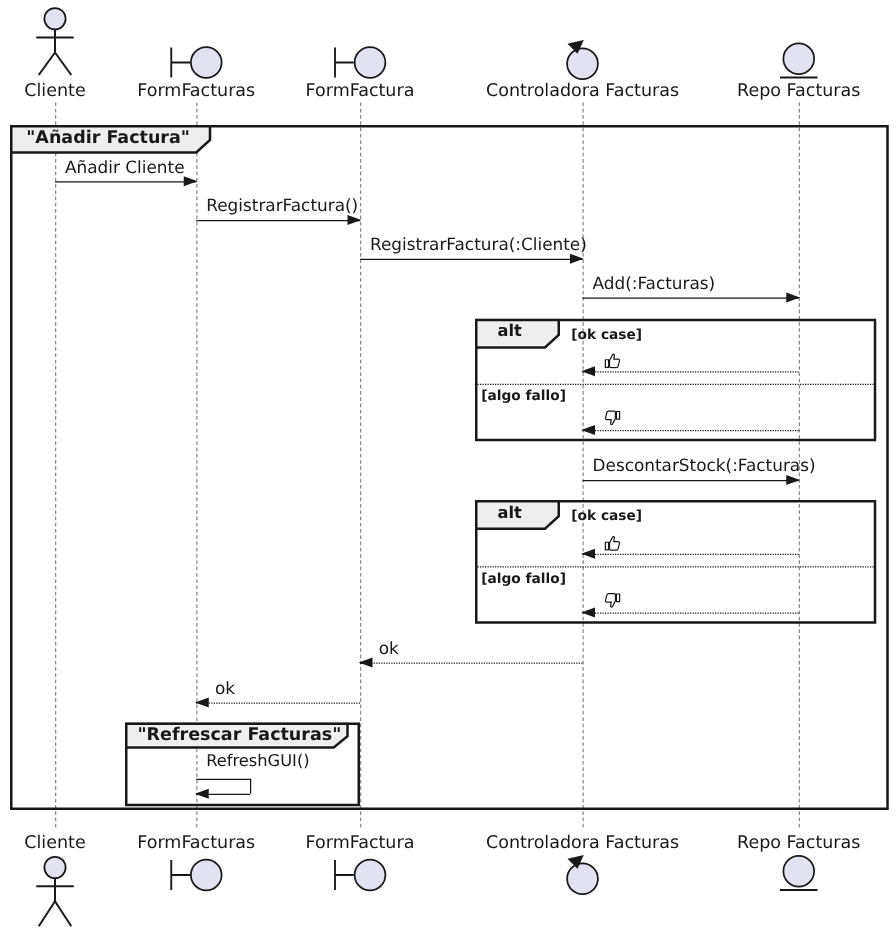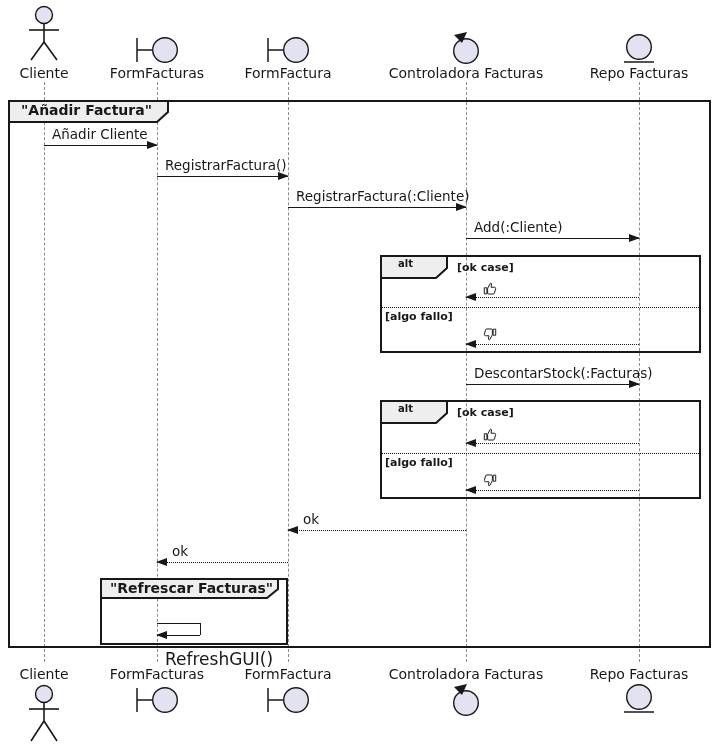--- a/index.html
+++ b/index.html
@@ -16,29 +16,29 @@
   .mline{position:absolute;left:0;right:0;top:0;}
   .mline.solid{border-top:1.2px solid #181818;}
   .mline.dashed{border-top:1.5px dotted #181818;}
   .mlabel{position:absolute;bottom:3px;left:8px;font-size:13.5px;white-space:nowrap;}
   .arr{position:absolute;width:0;height:0;top:-4px;}
   .arr-r{right:-1px;border-left:11px solid #181818;border-top:4.5px solid transparent;border-bottom:4.5px solid transparent;}
   .arr-l{left:-1px;border-right:11px solid #181818;border-top:4.5px solid transparent;border-bottom:4.5px solid transparent;}
   .thumb{position:absolute;bottom:2px;left:17px;}
   .alt-box{position:absolute;border:2px solid #181818;background:transparent;}
   .alt-tab{position:absolute;left:-2px;top:-2px;}
-  .alt-label{position:absolute;left:16px;top:1px;font-size:10px;font-weight:bold;}
+  .alt-label{position:absolute;left:16px;top:1px;font-size:13px;font-weight:bold;}
   .guard{position:absolute;font-size:11px;font-weight:bold;white-space:nowrap;}
   .divider{position:absolute;left:0;right:0;border-top:1.3px dotted #181818;}
   .selfmsg{position:absolute;}
   .sm-top{position:absolute;left:0;top:0;width:43px;border-top:1.2px solid #181818;}
   .sm-right{position:absolute;left:43px;top:0;height:12px;border-left:1.2px solid #181818;}
   .sm-bot{position:absolute;left:0;top:12px;width:43px;border-top:1.2px solid #181818;}
   .sm-arr{position:absolute;left:-1px;top:8px;width:0;height:0;border-right:11px solid #181818;border-top:4.5px solid transparent;border-bottom:4.5px solid transparent;}
-  .sm-label{position:absolute;left:8px;top:-21px;font-size:17px;white-space:nowrap;margin-top:47px;}
+  .sm-label{position:absolute;left:8px;top:-21px;font-size:13px;white-space:nowrap;}
   .icon{position:absolute;}
 </style>
 </head>
 <body>
 
 <div id="canvas">
 
   <div class="lifeline" style="left:44px"></div>
   <div class="lifeline" style="left:157px"></div>
   <div class="lifeline" style="left:288px"></div>
@@ -92,21 +92,21 @@
     <span class="mlabel">RegistrarFactura()</span>
     <div class="mline solid"></div>
     <div class="arr arr-r"></div>
   </div>
   <div class="msg" style="left:288px;top:207px;width:178px">
     <span class="mlabel">RegistrarFactura(:Cliente)</span>
     <div class="mline solid"></div>
     <div class="arr arr-r"></div>
   </div>
   <div class="msg" style="left:466px;top:238px;width:173px">
-    <span class="mlabel">Add(:Cliente)</span>
+    <span class="mlabel">Add(:Facturas)</span>
     <div class="mline solid"></div>
     <div class="arr arr-r"></div>
   </div>
 
   <div class="alt-box" style="left:380px;top:255px;width:317px;height:94px">
     <svg class="alt-tab" width="70" height="25">
       <polygon points="1,1 67,1 67,13 56,23 1,23" fill="#EEEEEE" stroke="#181818" stroke-width="2"></polygon>
     </svg>
     <span class="alt-label">alt</span>
     <span class="guard" style="left:75px;top:4px">[ok case]</span>

